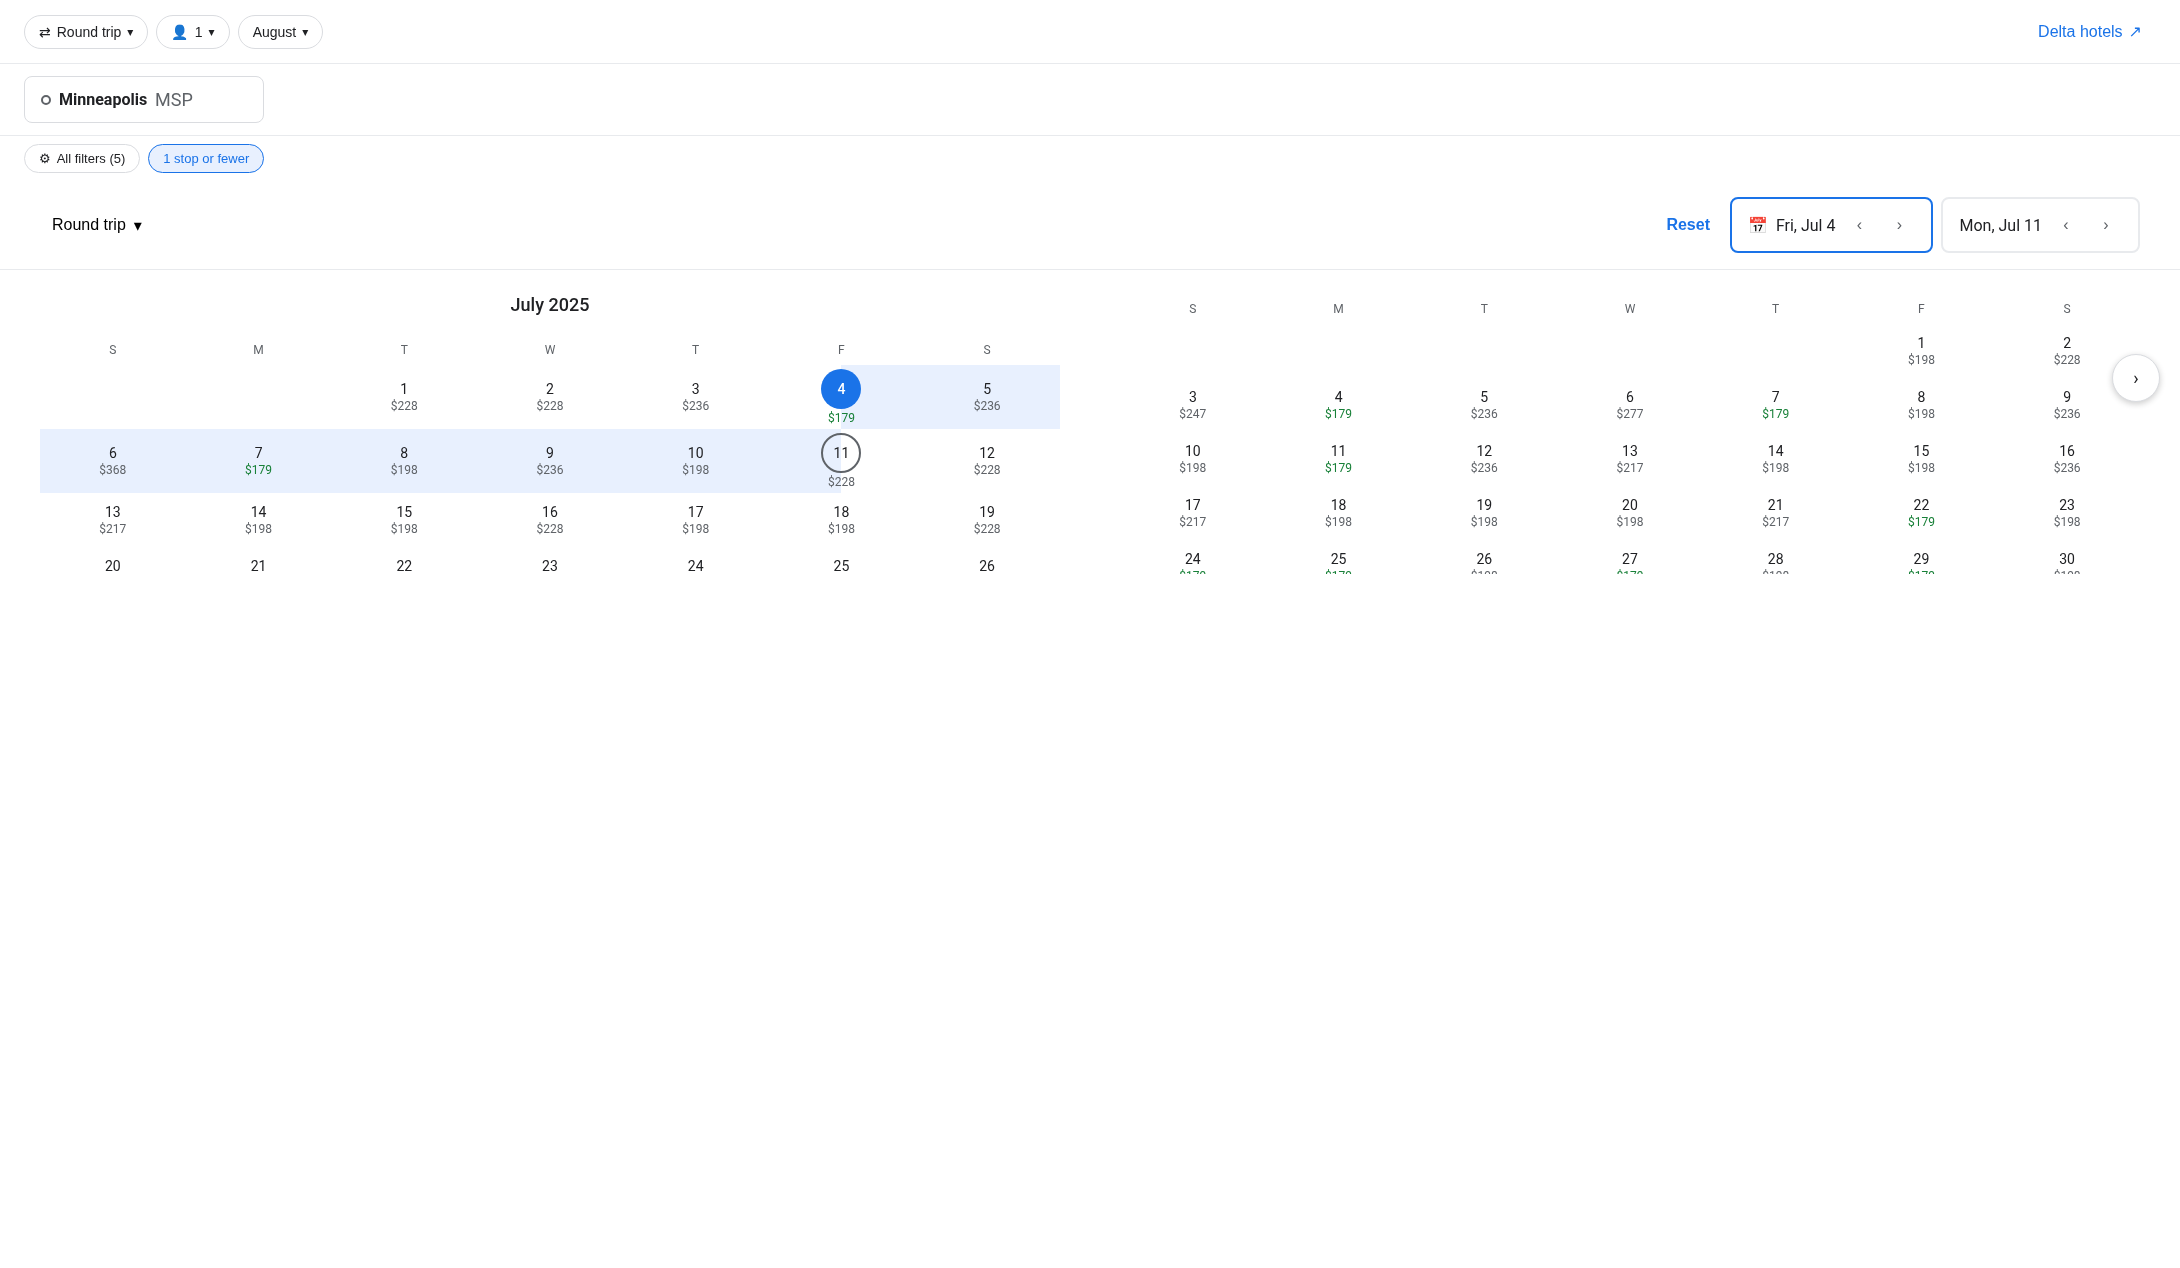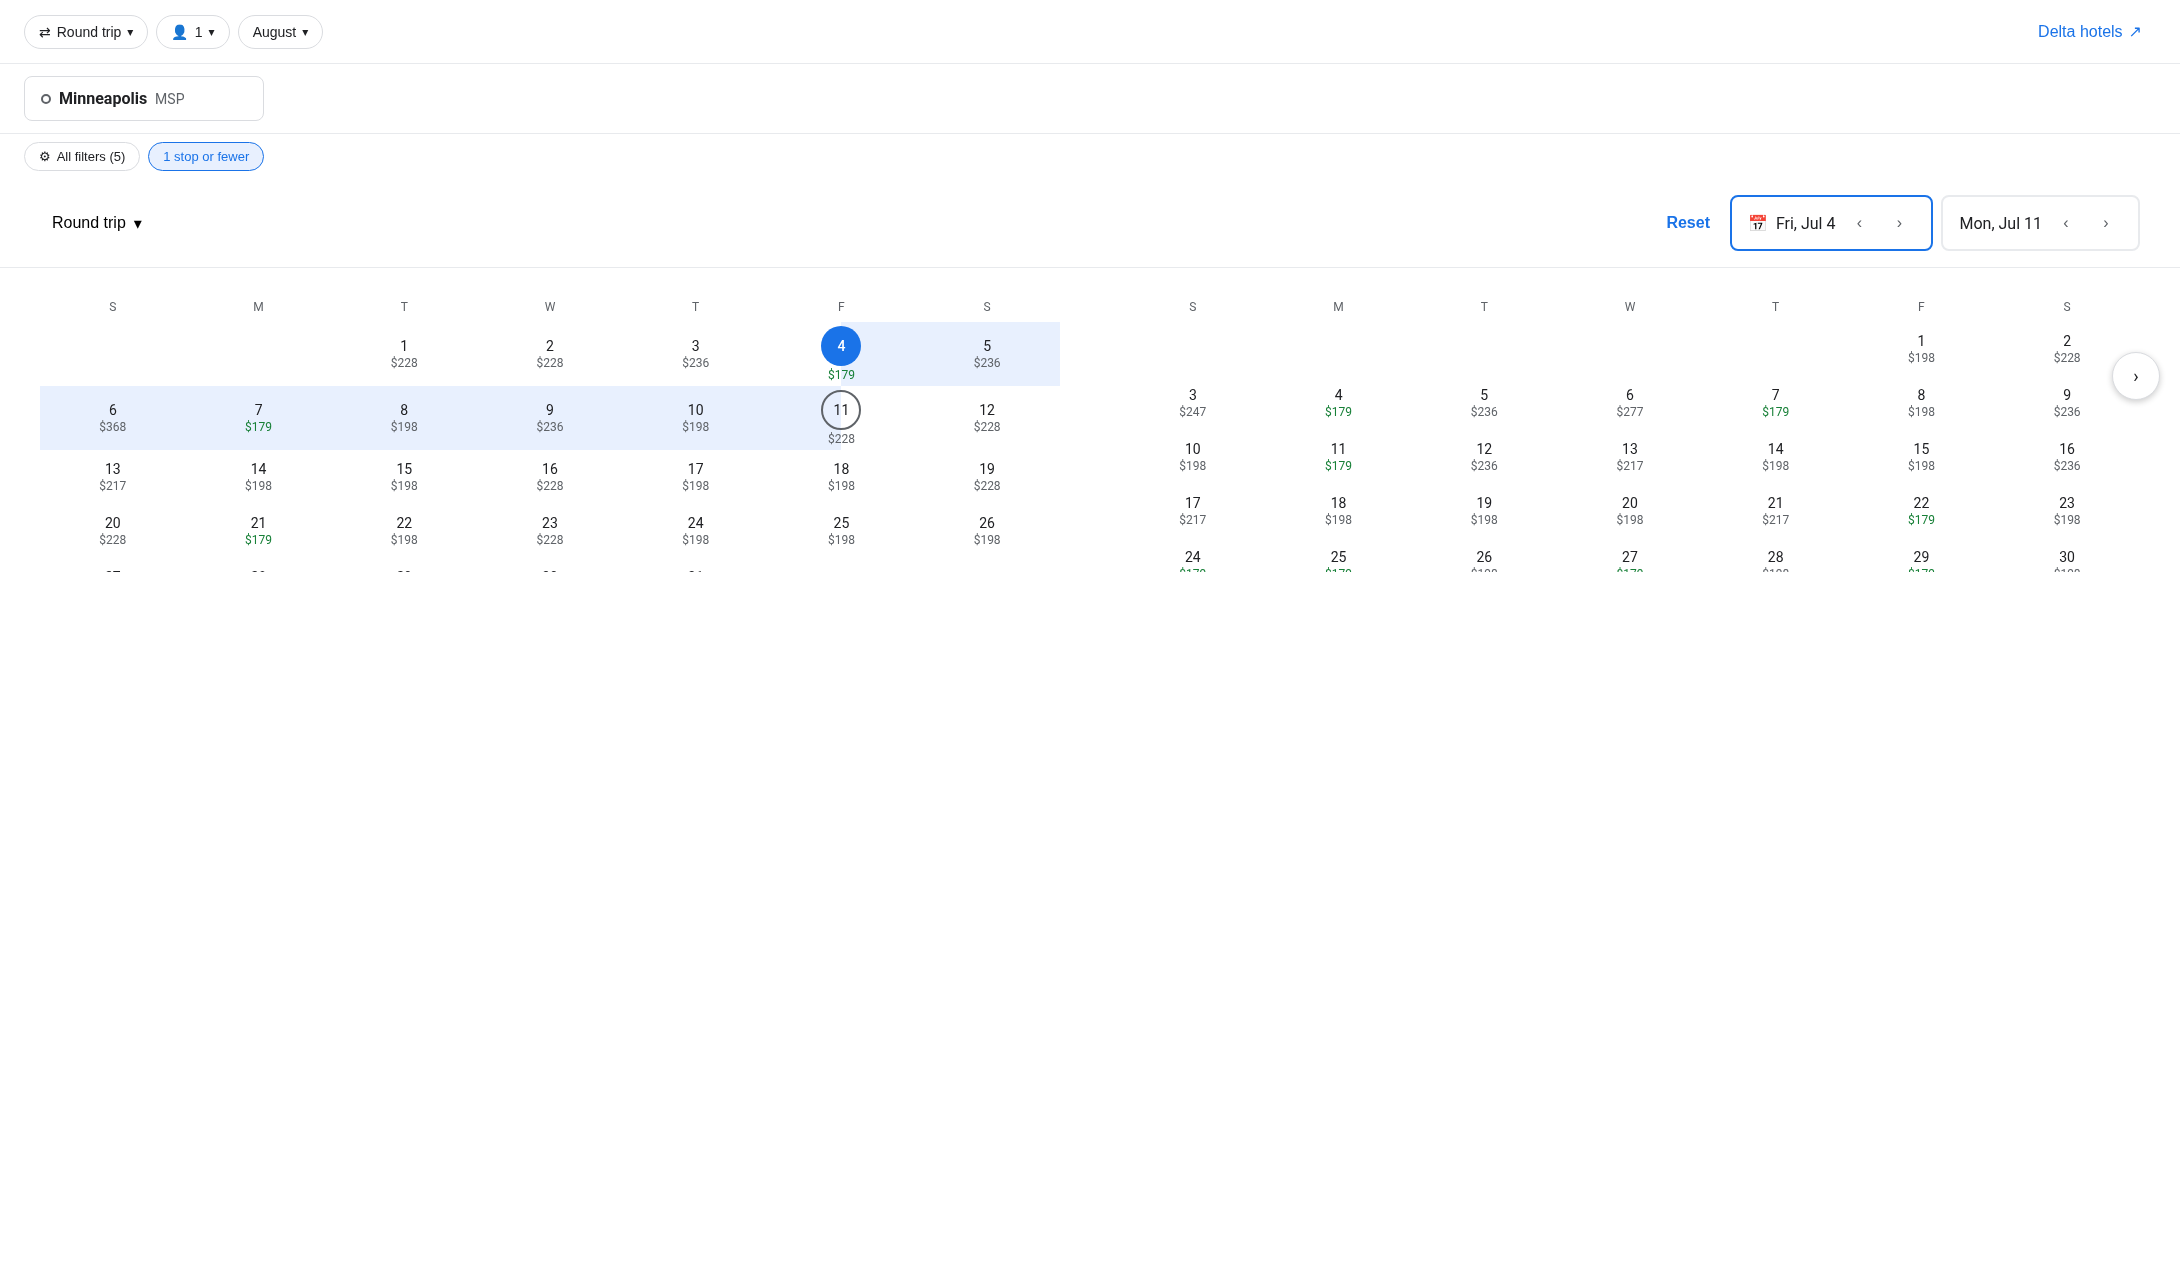--- a/index.html
+++ b/index.html
@@ -198,21 +198,21 @@
   <button class="show-hotels-btn">
     <span>Delta hotels</span>
     <span>↗</span>
   </button>
 </div>
 
 <div class="search-bar">
   <div class="origin-input">
     <div class="origin-dot"></div>
     <span style="font-weight:700;">Minneapolis</span>
-    <span style="color:#5f6368;font-size:14px;">MSP</span>
+    <span style="color:#5f6368;font-size:18px;">MSP</span>
   </div>
 </div>
 
 <div class="filters-bar">
   <button class="filter-btn">
     <span>⚙</span>
     <span>All filters (5)</span>
   </button>
   <button class="filter-btn active">
     <span>1 stop or fewer</span>
@@ -288,20 +288,21 @@
           <button class="date-nav-btn">›</button>
         </div>
       </div>
 
       <div class="right-arrow-btn" style="position:absolute;right:20px;top:50%;transform:translateY(-50%);">›</div>
     </div>
 
     <div class="cal-body">
 
       <div class="cal-month">
+        <div class="cal-month-title">July 2025</div>
         <div class="cal-grid" id="july-grid">
 
         <div class="cal-day-header">S</div>
             <div class="cal-day-header">M</div>
             <div class="cal-day-header">T</div>
             <div class="cal-day-header">W</div>
             <div class="cal-day-header">T</div>
             <div class="cal-day-header">F</div>
             <div class="cal-day-header">S</div>
             <div class="cal-cell empty"></div>

